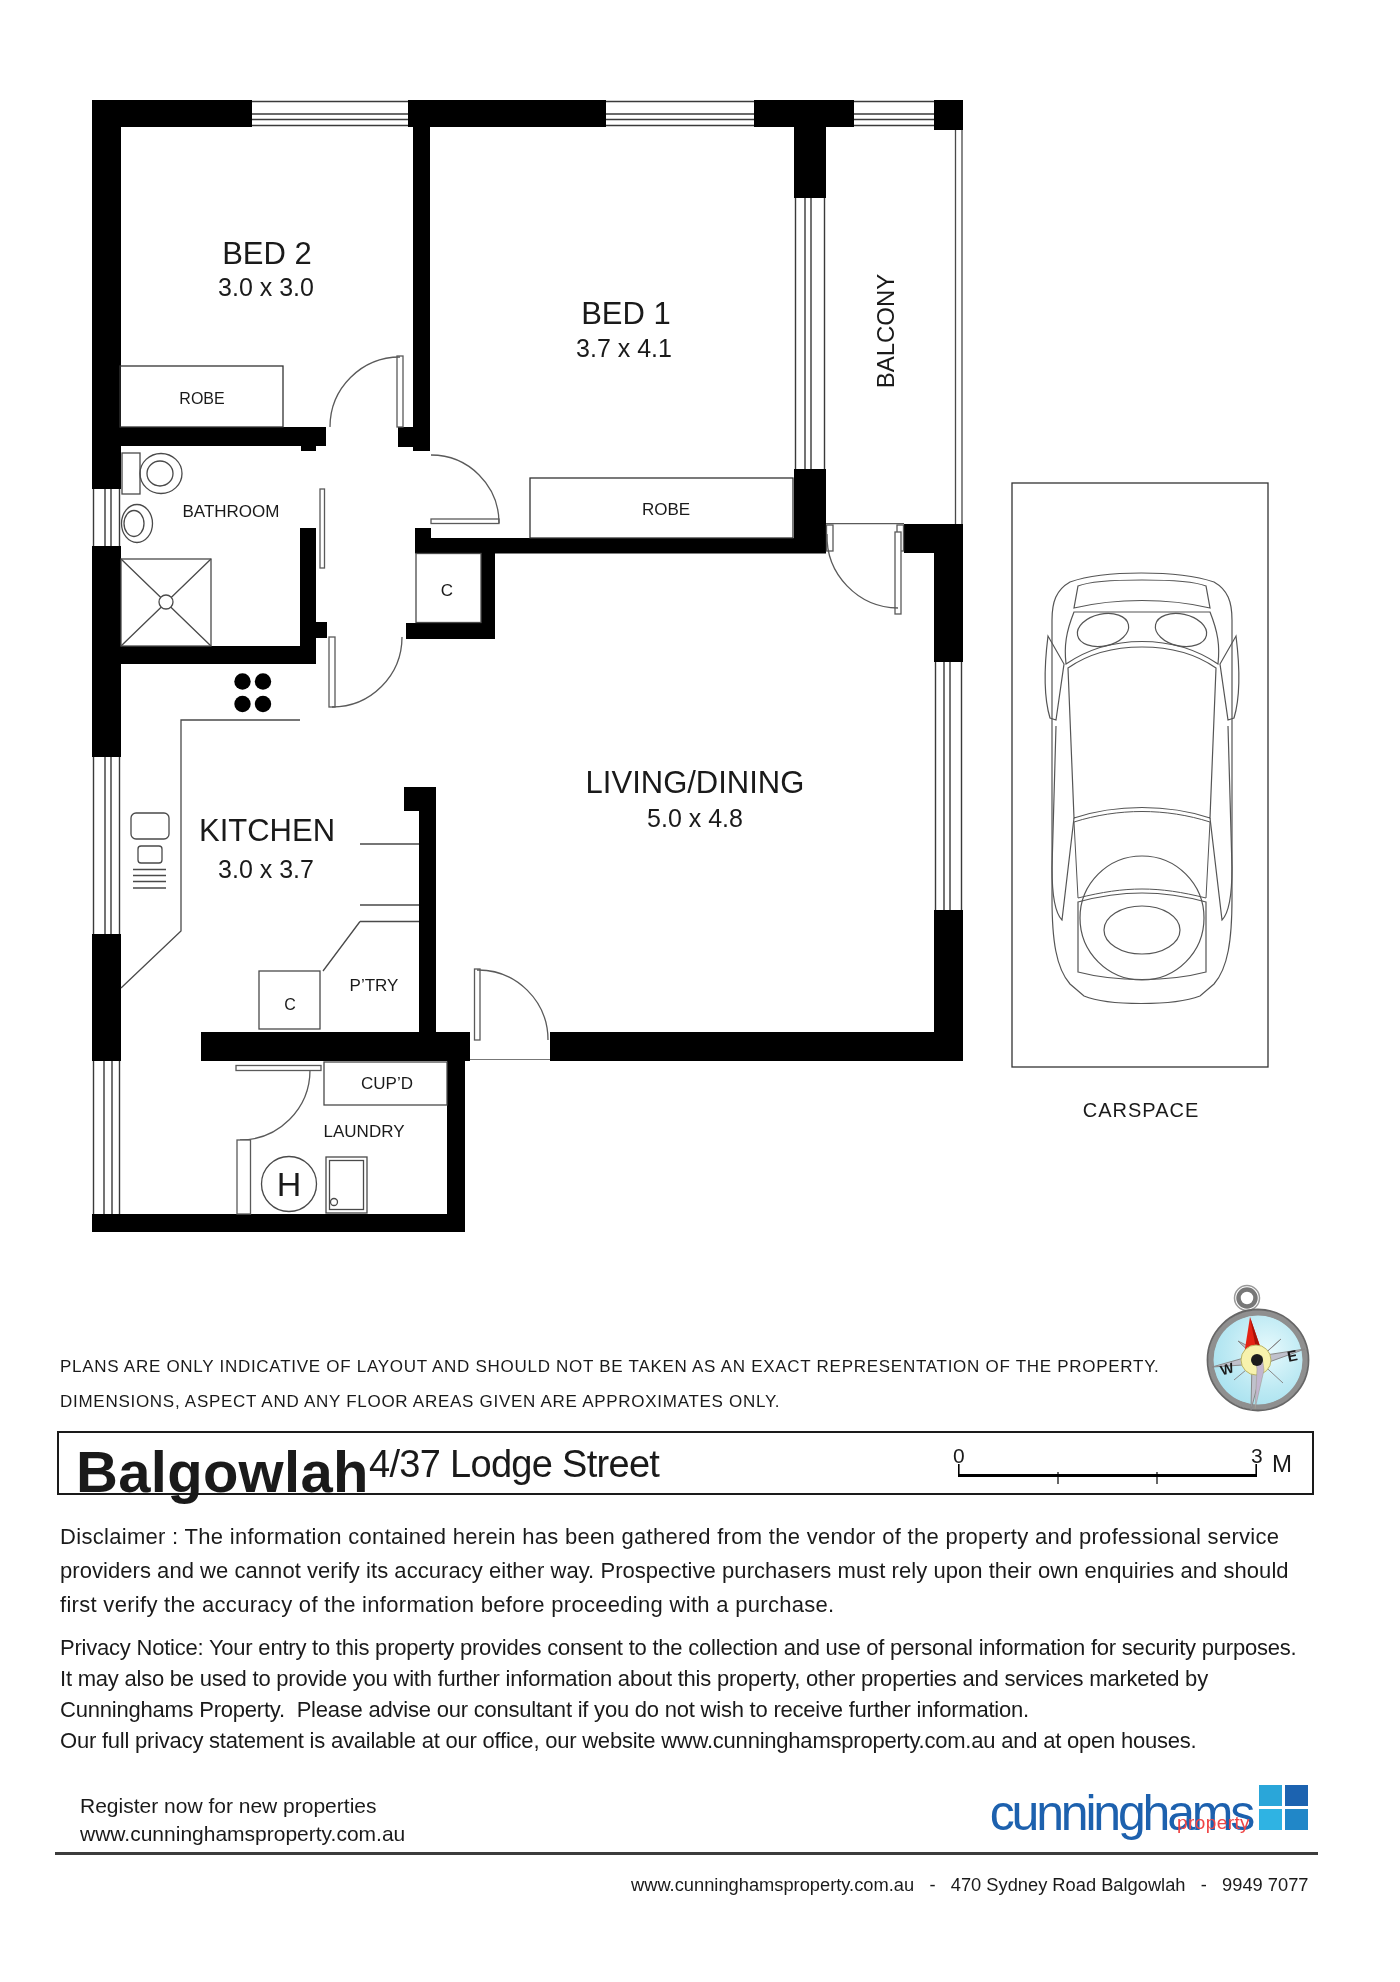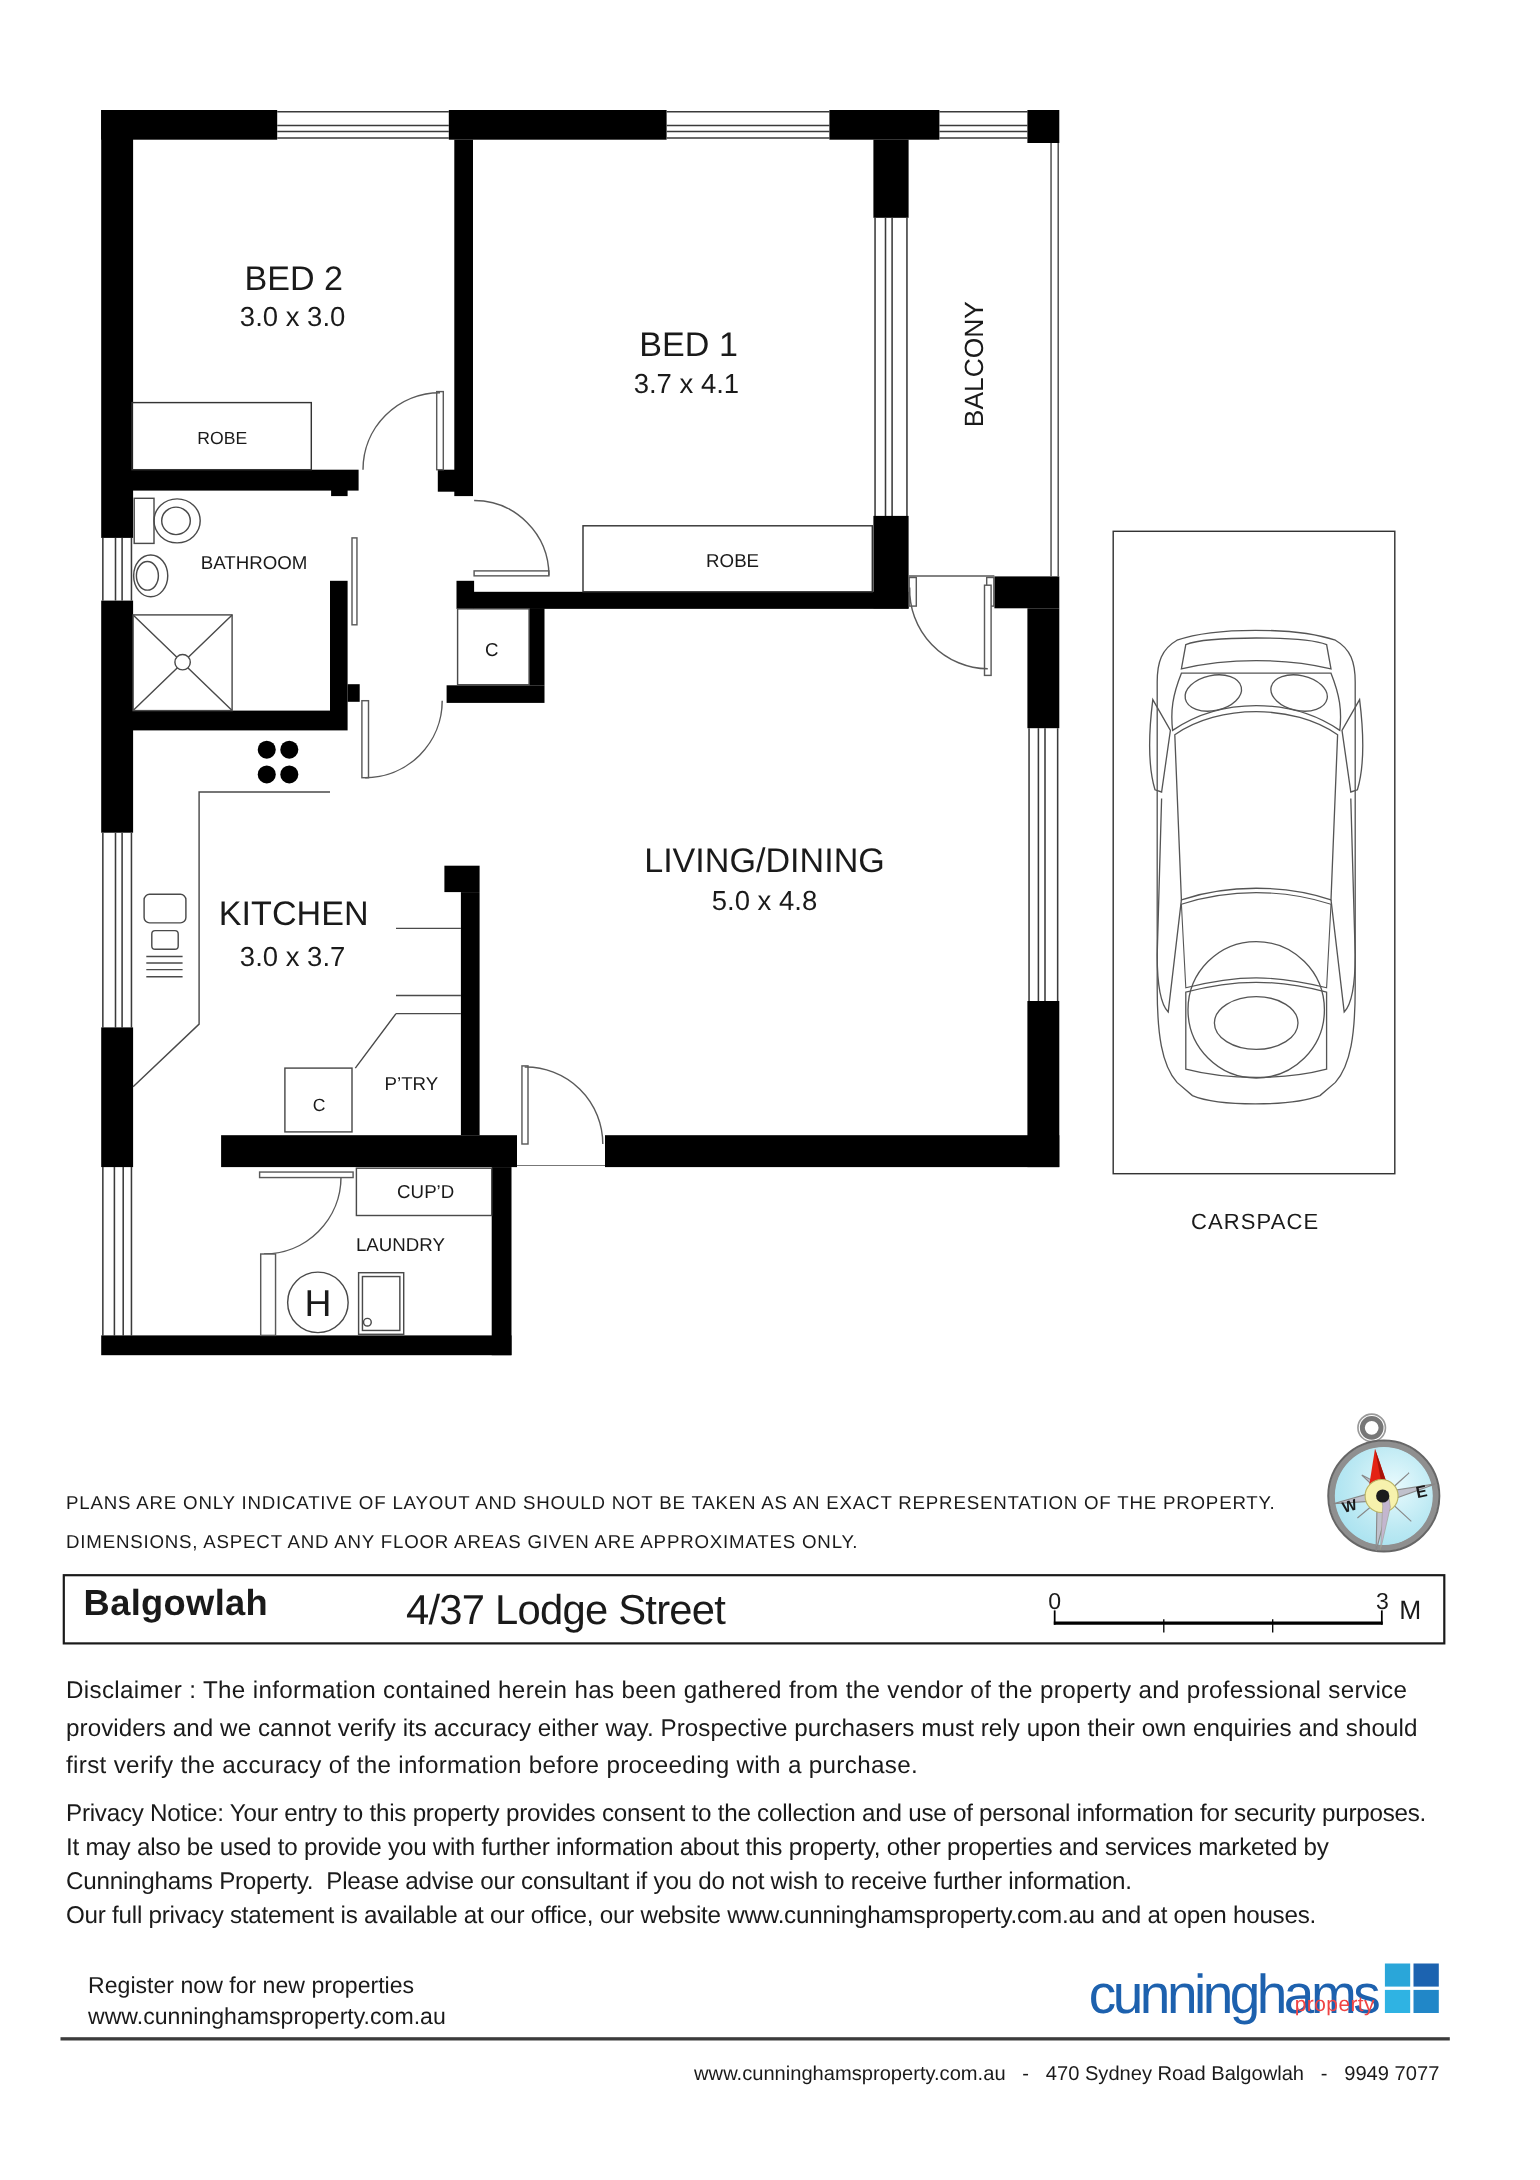--- a/index.html
+++ b/index.html
@@ -289,21 +289,21 @@
 
 </svg>
 </div>
 
 <div class="abs" style="left:60px;top:1357px;font-size:17px;letter-spacing:0.72px;">PLANS ARE ONLY INDICATIVE OF LAYOUT AND SHOULD NOT BE TAKEN AS AN EXACT REPRESENTATION OF THE PROPERTY.</div>
 
 <div class="abs" style="left:60px;top:1392px;font-size:17px;letter-spacing:0.72px;">DIMENSIONS, ASPECT AND ANY FLOOR AREAS GIVEN ARE APPROXIMATES ONLY.</div>
 
 <div class="abs" style="left:57px;top:1431px;width:1253px;height:60px;border:2.5px solid #1a1a1a;"></div>
 
-<div class="abs" style="left:76px;top:1438px;font-size:33px;font-weight:bold;letter-spacing:0.3px;">Balgowlah</div>
+<div class="abs" style="left:76px;top:1438px;font-size:58px;font-weight:bold;letter-spacing:0.3px;">Balgowlah</div>
 
 <div class="abs" style="left:369px;top:1443px;font-size:38px;letter-spacing:-0.7px;">4/37 Lodge Street</div>
 
 <div class="abs" style="left:0;top:0;">
 <svg width="1400" height="1982" viewBox="0 0 1400 1982" style="position:absolute;left:0;top:0;" xmlns="http://www.w3.org/2000/svg">
   <g id="scalebar">
     <text x="953" y="1463" font-size="21">0</text>
     <text x="1251" y="1463" font-size="21">3</text>
     <text x="1272" y="1472" font-size="24">M</text>
     <line x1="958" y1="1475.5" x2="1257" y2="1475.5" stroke="#000" stroke-width="3"></line>

